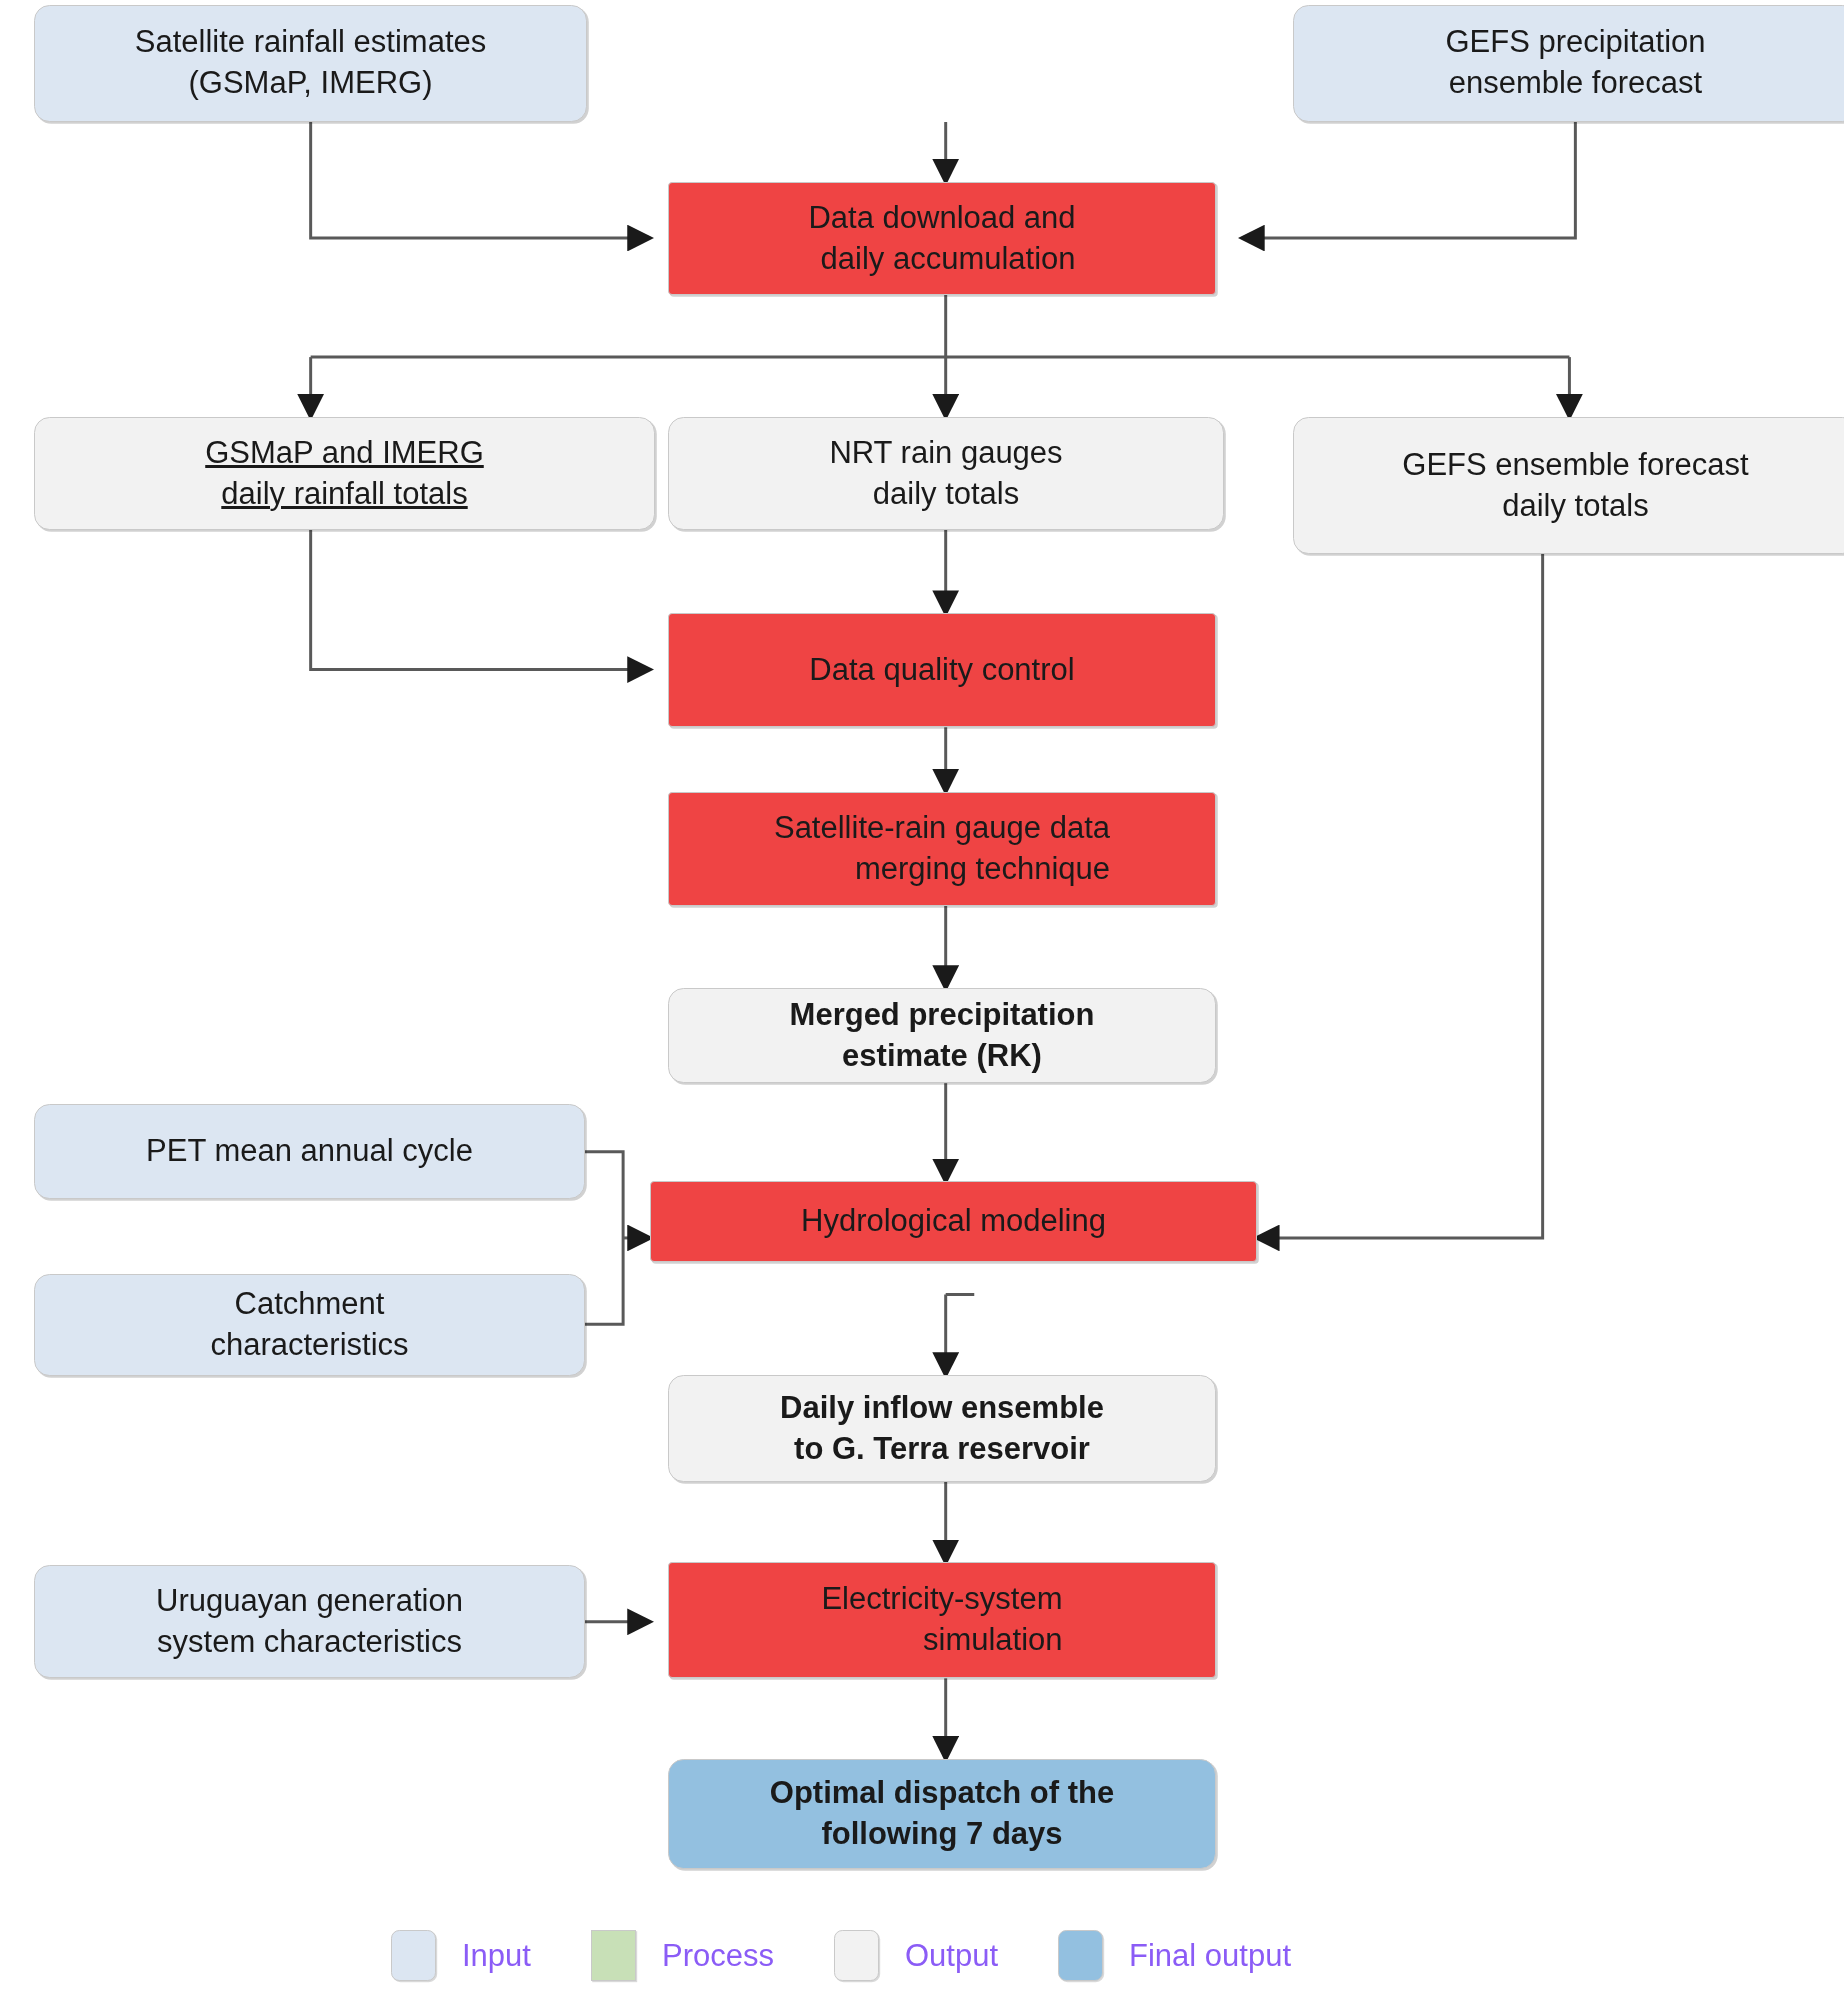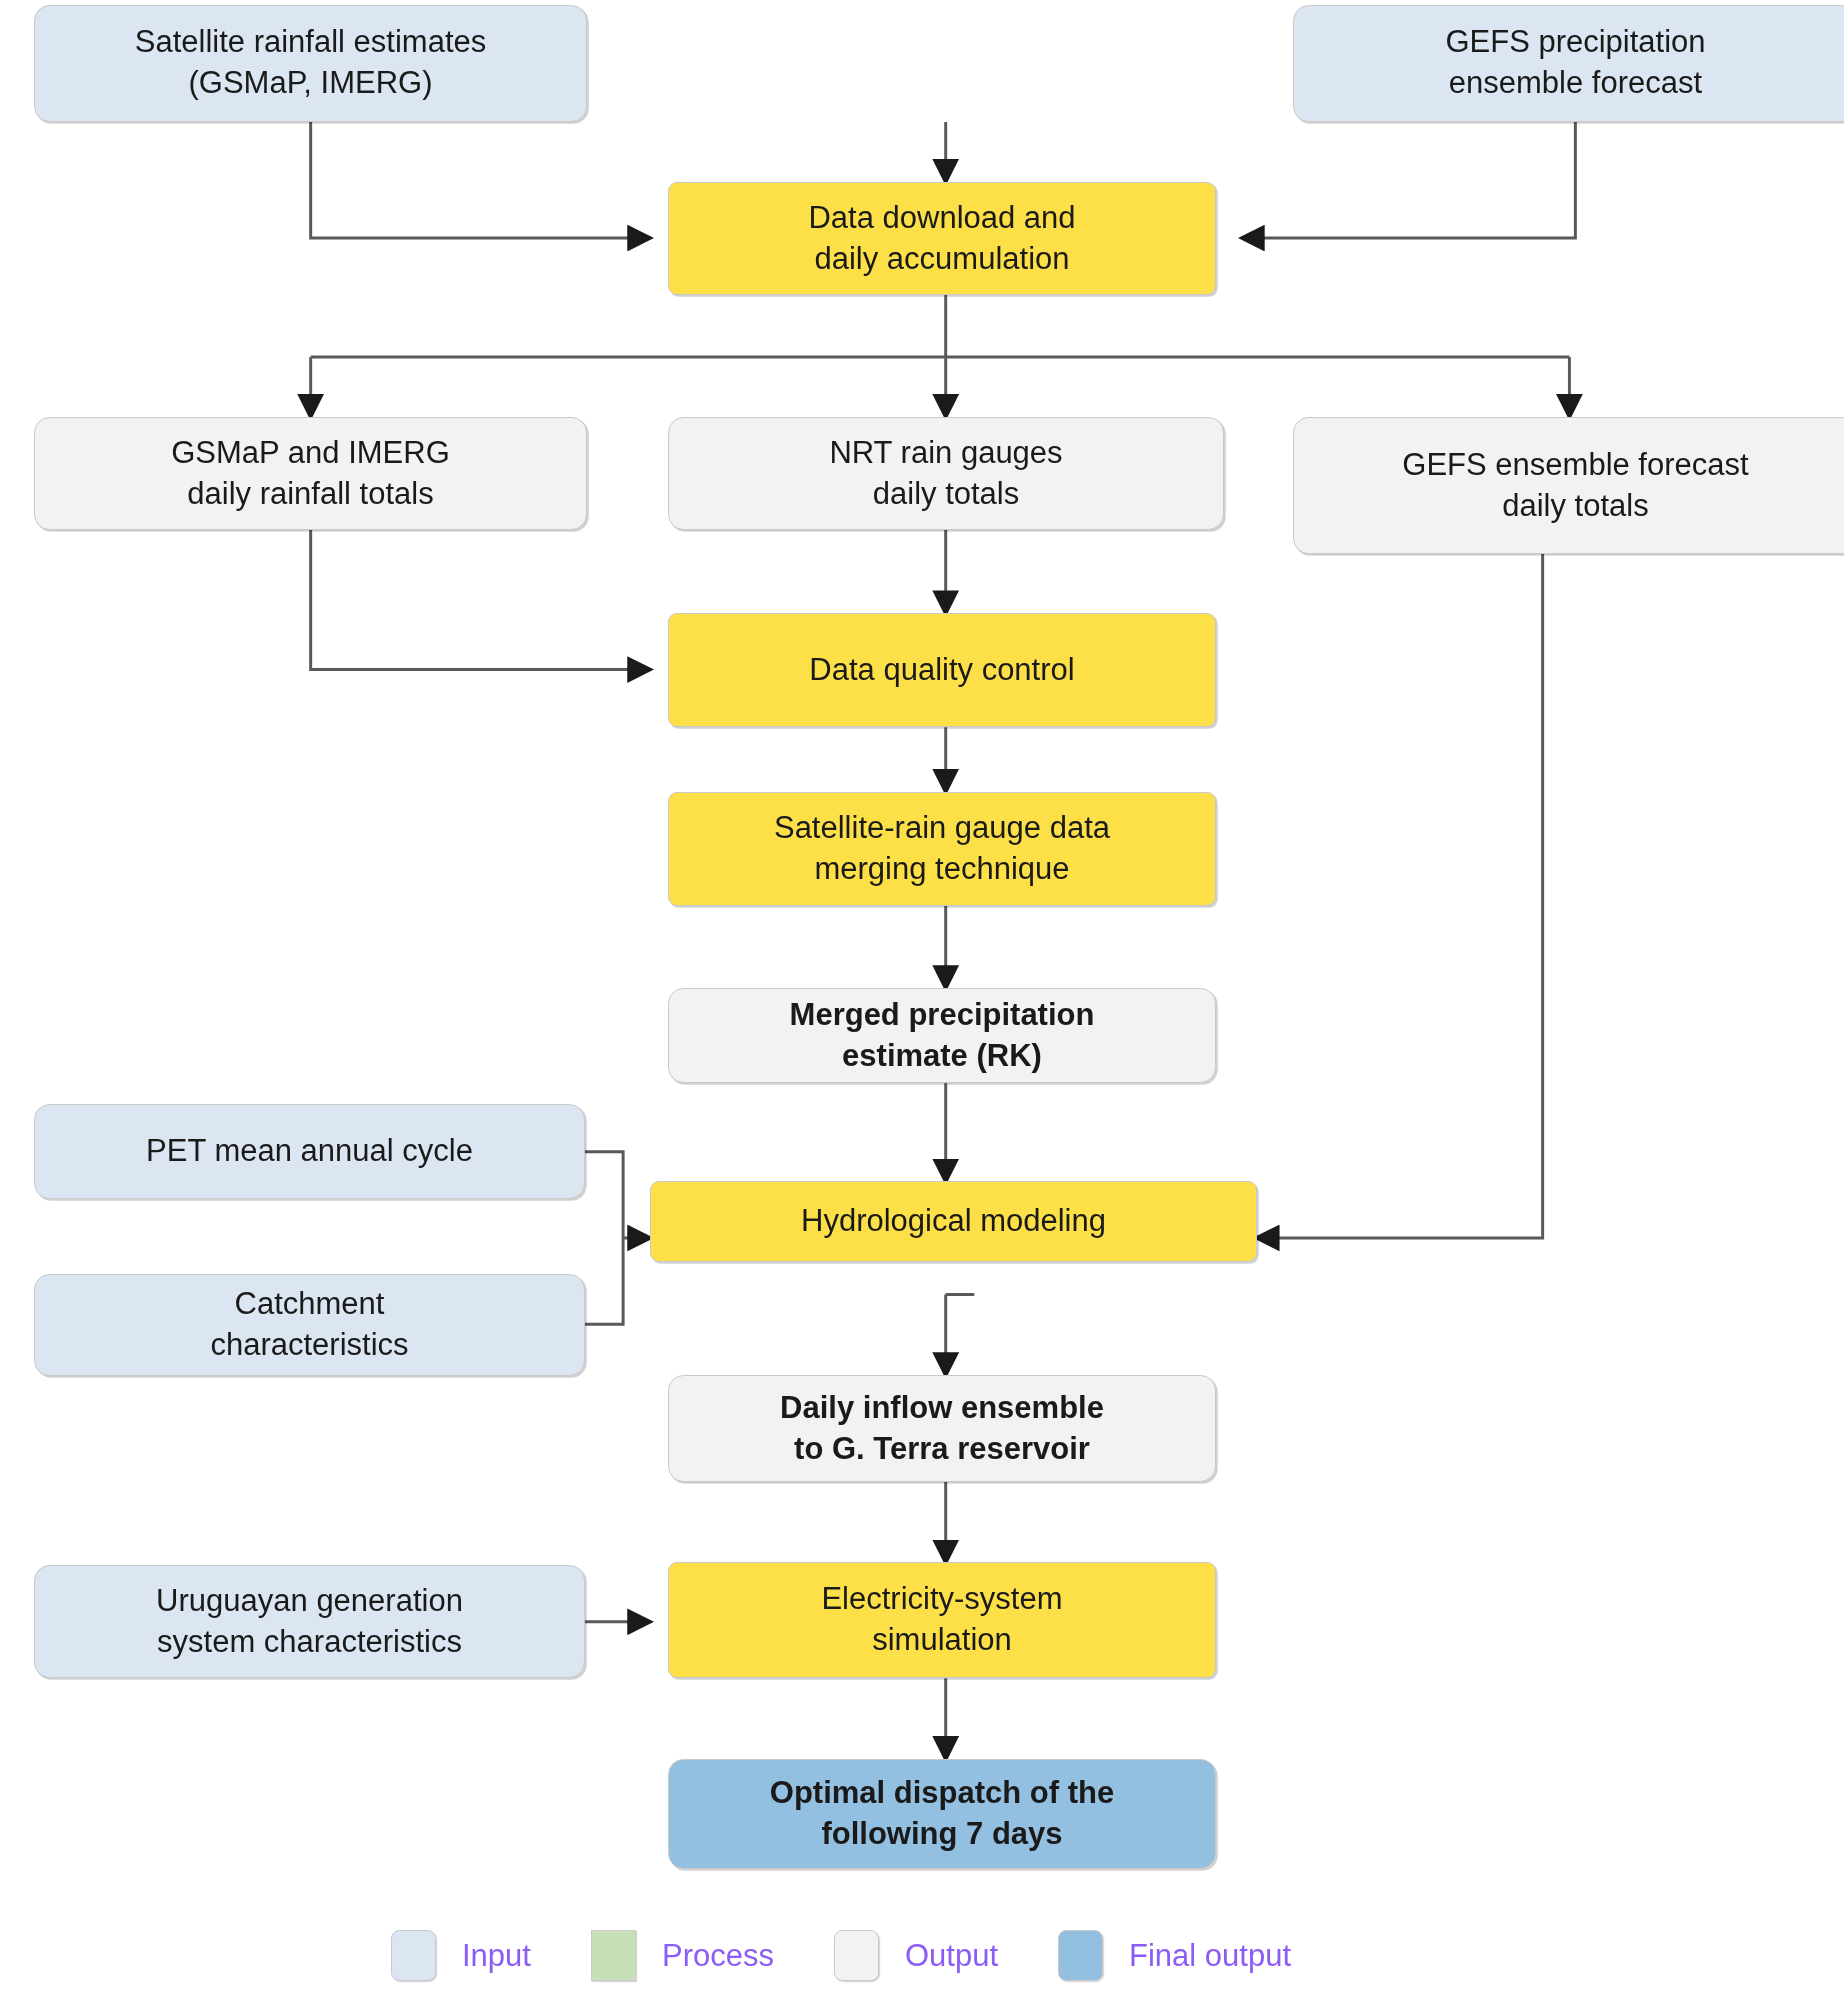--- a/index.html
+++ b/index.html
@@ -30,22 +30,23 @@
     line-height: 1.32;
     padding: 3.6px 10.7px;
     border: 1.2px solid #c9c9c9;
     box-shadow: 1.8px 1.8px 0 rgba(0,0,0,0.18);
   }
   .node.input {
     background: #dce6f2;
     border-radius: 15.5px;
   }
   .node.process {
-    background: #fde047;
-    border-radius: 9px;
+    background: #ef4444;
+    border-radius: 4px;
+    text-align: right;
   }
   .node.output {
     background: #f2f2f2;
     border-radius: 15.5px;
     font-weight: bold;
   }
   .node.output.plain { font-weight: normal; }
   .node.final {
     background: #93c0e0;
     border-radius: 15.5px;
@@ -151,21 +152,21 @@
   <div class="node input" style="left:1271px; top:4.8px; width:565px; height:117px;">
     <span class="label">GEFS precipitation
 ensemble forecast</span>
   </div>
 
   <div class="node process" style="left:646px; top:182px; width:548px; height:113px;">
     <span class="label">Data download and
 daily accumulation</span>
   </div>
 
-  <div class="node output plain" style="left:12px; top:417px; width:553px; height:113px;">
+  <div class="node output plain" style="left:12px; top:417px; width:621px; height:113px;text-decoration:underline;">
     <span class="label">GSMaP and IMERG
 daily rainfall totals</span>
   </div>
   <div class="node output plain" style="left:646px; top:417px; width:556px; height:113px;">
     <span class="label">NRT rain gauges
 daily totals</span>
   </div>
   <div class="node output plain" style="left:1271px; top:417px; width:565px; height:137px;">
     <span class="label">GEFS ensemble forecast
 daily totals</span>

